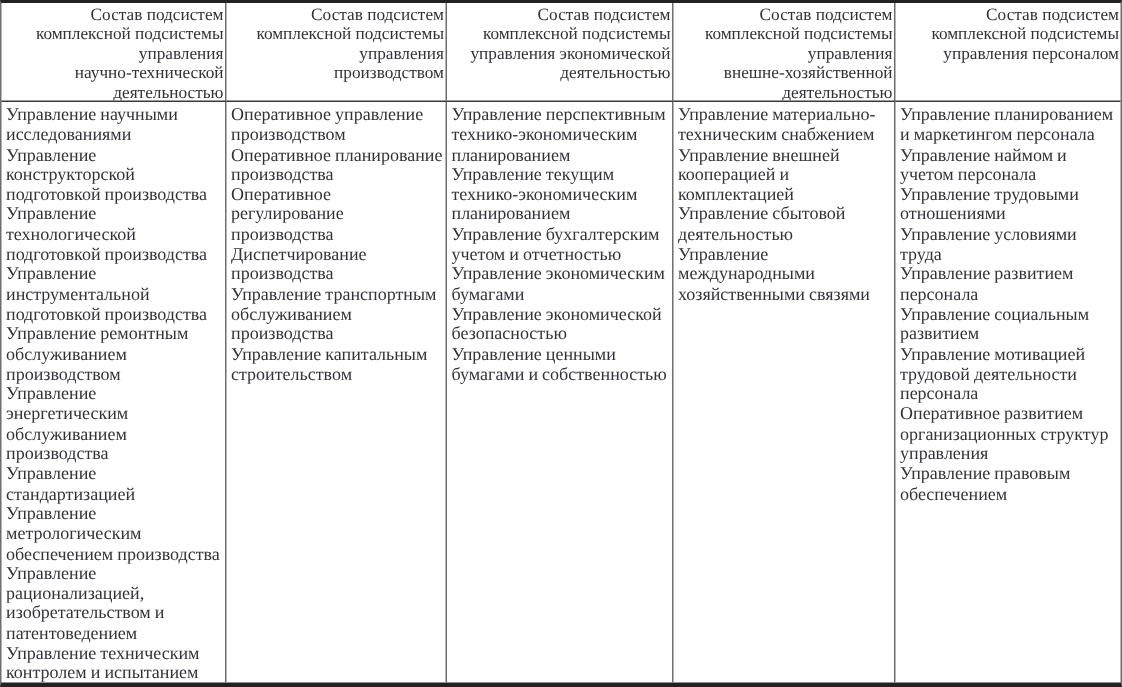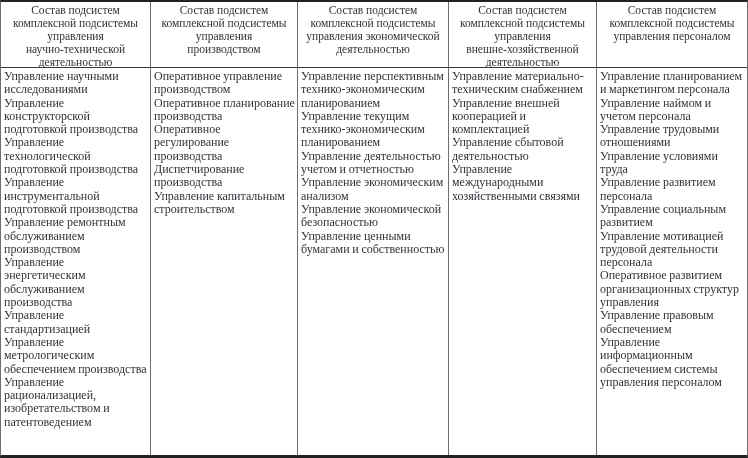--- a/index.html
+++ b/index.html
@@ -24,21 +24,21 @@
     border-top: 2px solid #222222;
     border-bottom: 3px solid #222222;
     border-left: 1px solid #6e6e6e;
     border-right: 1px solid #6e6e6e;
     background: #ffffff;
   }
   .th {
     box-sizing: border-box;
     border-right: 1px solid #6e6e6e;
     border-bottom: 1px solid #3a3a3a;
-    text-align: center;
+    text-align: right;
     white-space: pre-line;
     font-size: 11.5px;
     line-height: 13.1px;
     padding: 2px 1px 0 1px;
     overflow: hidden;
   }
   .td {
     box-sizing: border-box;
     border-right: 1px solid #6e6e6e;
     font-size: 12px;
@@ -83,47 +83,48 @@
     <div class="td">
       <div class="item">Управление научными исследованиями</div>
       <div class="item">Управление конструкторской подготовкой производства</div>
       <div class="item">Управление технологической подготовкой производства</div>
       <div class="item">Управление инструментальной подготовкой производства</div>
       <div class="item">Управление ремонтным обслуживанием производством</div>
       <div class="item">Управление энергетическим обслуживанием производства</div>
       <div class="item">Управление стандартизацией</div>
       <div class="item">Управление метрологическим обеспечением производства</div>
       <div class="item">Управление рационализацией, изобретательством и патентоведением</div>
+      <div class="item">Управление техническим контролем и испытанием</div>
     </div>
     <div class="td">
       <div class="item">Оперативное управление производством</div>
       <div class="item">Оперативное планирование производства</div>
       <div class="item">Оперативное регулирование производства</div>
       <div class="item">Диспетчирование производства</div>
+      <div class="item">Управление транспортным обслуживанием производства</div>
       <div class="item">Управление капитальным строительством</div>
     </div>
     <div class="td">
       <div class="item">Управление перспективным технико-экономическим планированием</div>
       <div class="item">Управление текущим технико-экономическим планированием</div>
-      <div class="item">Управление деятельностью учетом и отчетностью</div>
-      <div class="item">Управление экономическим анализом</div>
+      <div class="item">Управление бухгалтерским учетом и отчетностью</div>
+      <div class="item">Управление экономическим бумагами</div>
       <div class="item">Управление экономической безопасностью</div>
       <div class="item">Управление ценными бумагами и собственностью</div>
     </div>
     <div class="td">
       <div class="item">Управление материально-техническим снабжением</div>
       <div class="item">Управление внешней кооперацией и комплектацией</div>
       <div class="item">Управление сбытовой деятельностью</div>
       <div class="item">Управление международными хозяйственными связями</div>
     </div>
     <div class="td">
       <div class="item">Управление планированием и маркетингом персонала</div>
       <div class="item">Управление наймом и учетом персонала</div>
       <div class="item">Управление трудовыми отношениями</div>
       <div class="item">Управление условиями труда</div>
       <div class="item">Управление развитием персонала</div>
       <div class="item">Управление социальным развитием</div>
       <div class="item">Управление мотивацией трудовой деятельности персонала</div>
       <div class="item">Оперативное развитием организационных структур управления</div>
       <div class="item">Управление правовым обеспечением</div>
-      <div class="item">Управление информационным обеспечением системы управления персоналом</div>
     </div>
   </div>
 
 </body></html>

